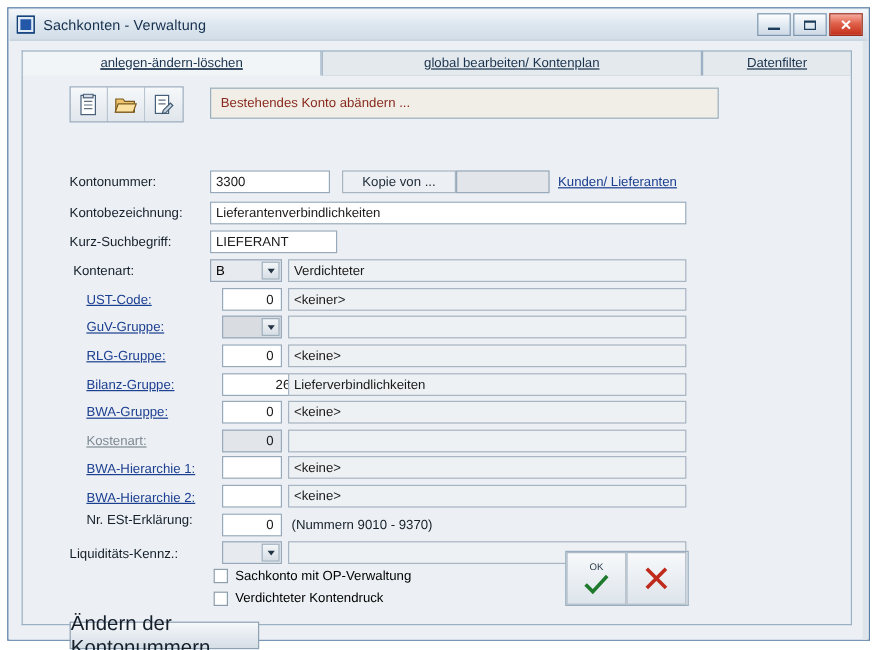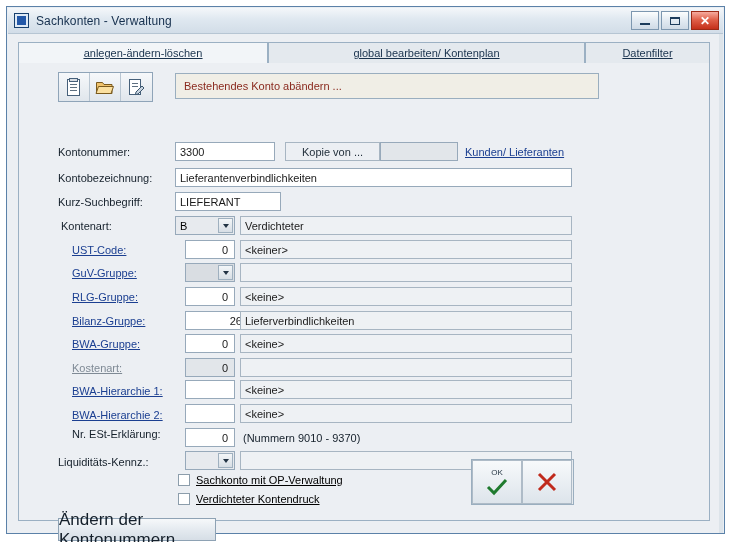--- a/index.html
+++ b/index.html
@@ -269,21 +269,21 @@
     font-size: 11px;
   }
   .chk .box {
     width: 12px;
     height: 12px;
     border: 1px solid #8c9dab;
     background: #ffffff;
     margin-right: 6px;
     box-sizing: border-box;
   }
-  .chk .txt { text-decoration: underline; }
+  .chk .txt { }
 
   
   .actionbox {
     position: absolute;
     left: 463px;
     top: 425px;
     width: 103px;
     height: 46px;
     border: 1px solid #9aaebf;
     background: #e6eaee;

